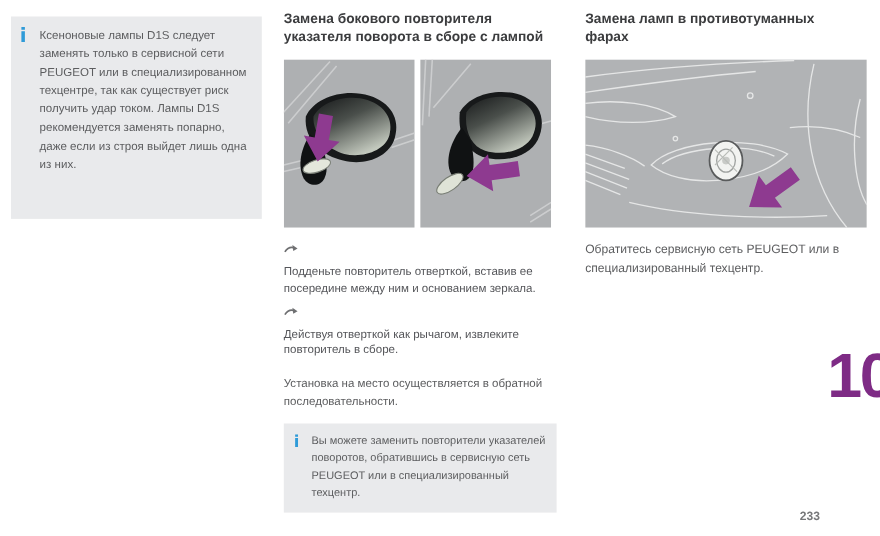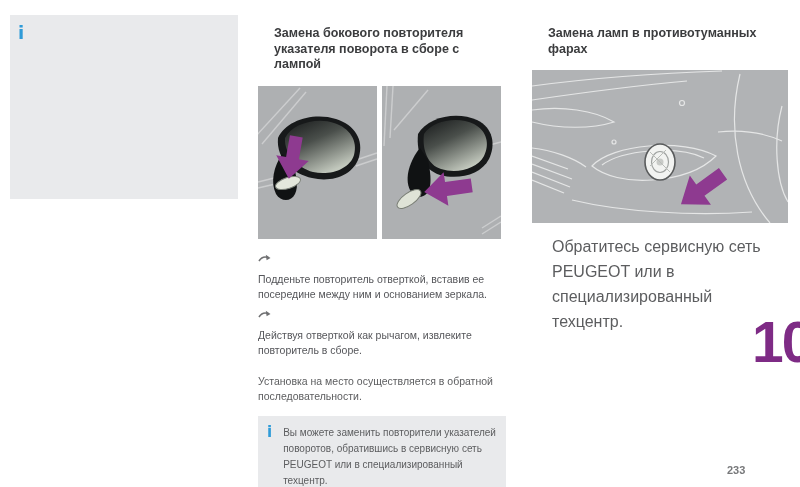--- a/index.html
+++ b/index.html
@@ -1,20 +1,20 @@
 <!DOCTYPE html>
 <html><head>
 <meta charset="utf-8">
 <style>
   html,body{margin:0;padding:0;background:#fff;}
   .page{
     position:relative;width:800px;height:487px;background:#ffffff;overflow:hidden;
     font-family:"Liberation Sans","DejaVu Sans",sans-serif;color:#5c5d5f;
   }
-  h2{font-weight:bold;color:#3b3c3e;margin:16px;}
+  h2{font-weight:bold;color:#3b3c3e;margin:0;}
   p{margin:0;}
 
   
   .left-infobox{
     position:absolute;left:10px;top:15px;width:228px;height:184px;
     background:#e9eaec;box-sizing:border-box;padding:9px 10px 0 8px;
   }
   .left-infobox .icon-col{float:left;width:16px;}
   .left-infobox .content{margin-left:18px;}
   .left-infobox h2{font-size:14px;line-height:1.22;margin-bottom:7px;letter-spacing:.1px;}
@@ -34,40 +34,41 @@
   .mid-paras p{font-size:10.5px;line-height:1.5;color:#5c5d5f;}
   .mid-infobox{
     margin-top:11px;width:248px;box-sizing:border-box;background:#e9eaec;
     padding:9px 10px 9px 9px;display:flex;gap:11px;
   }
   .mid-infobox p{font-size:10px;line-height:1.58;color:#5c5d5f;}
 
   
   .col-right{position:absolute;left:513px;top:10px;width:256px;padding-left:19px;}
   .col-right h2{font-size:12.5px;line-height:1.25;width:210px;margin-bottom:13px;}
-  .col-right p{margin-top:12px;font-size:16px;line-height:1.55;color:#5c5d5f;width:235px;margin-left:20px;}
+  .col-right p{margin-top:12px;font-size:11px;line-height:1.55;color:#5c5d5f;width:235px;}
 
   .chapter-num{
     position:absolute;left:752px;top:314px;font-size:57px;font-weight:bold;
     color:#7e2b85;letter-spacing:-2px;line-height:1;
   }
   .page-num{position:absolute;left:727px;top:464px;font-size:11px;font-weight:bold;color:#77787a;}
 
   svg{display:block;}
 </style>
 </head>
 <body>
 
 <div class="page">
 
   <section class="left-infobox">
     <div class="icon-col">
       <span class="info-i lg">i</span>
     </div>
     <div class="content">
+      <p>Ксеноновые лампы D1S следует заменять только в сервисной сети PEUGEOT или в специализированном техцентре, так как существует риск получить удар током. Лампы D1S рекомендуется заменять попарно, даже если из строя выйдет лишь одна из них.</p>
     </div>
   </section>
 
   <section class="col-mid">
     <h2>Замена бокового повторителя указателя поворота в сборе с лампой</h2>
 
     <div class="img-row">
 
       <svg width="119" height="153" viewBox="0 0 119 153">
         <rect x="0" y="0" width="119" height="153" fill="#aeb0b2"></rect>

